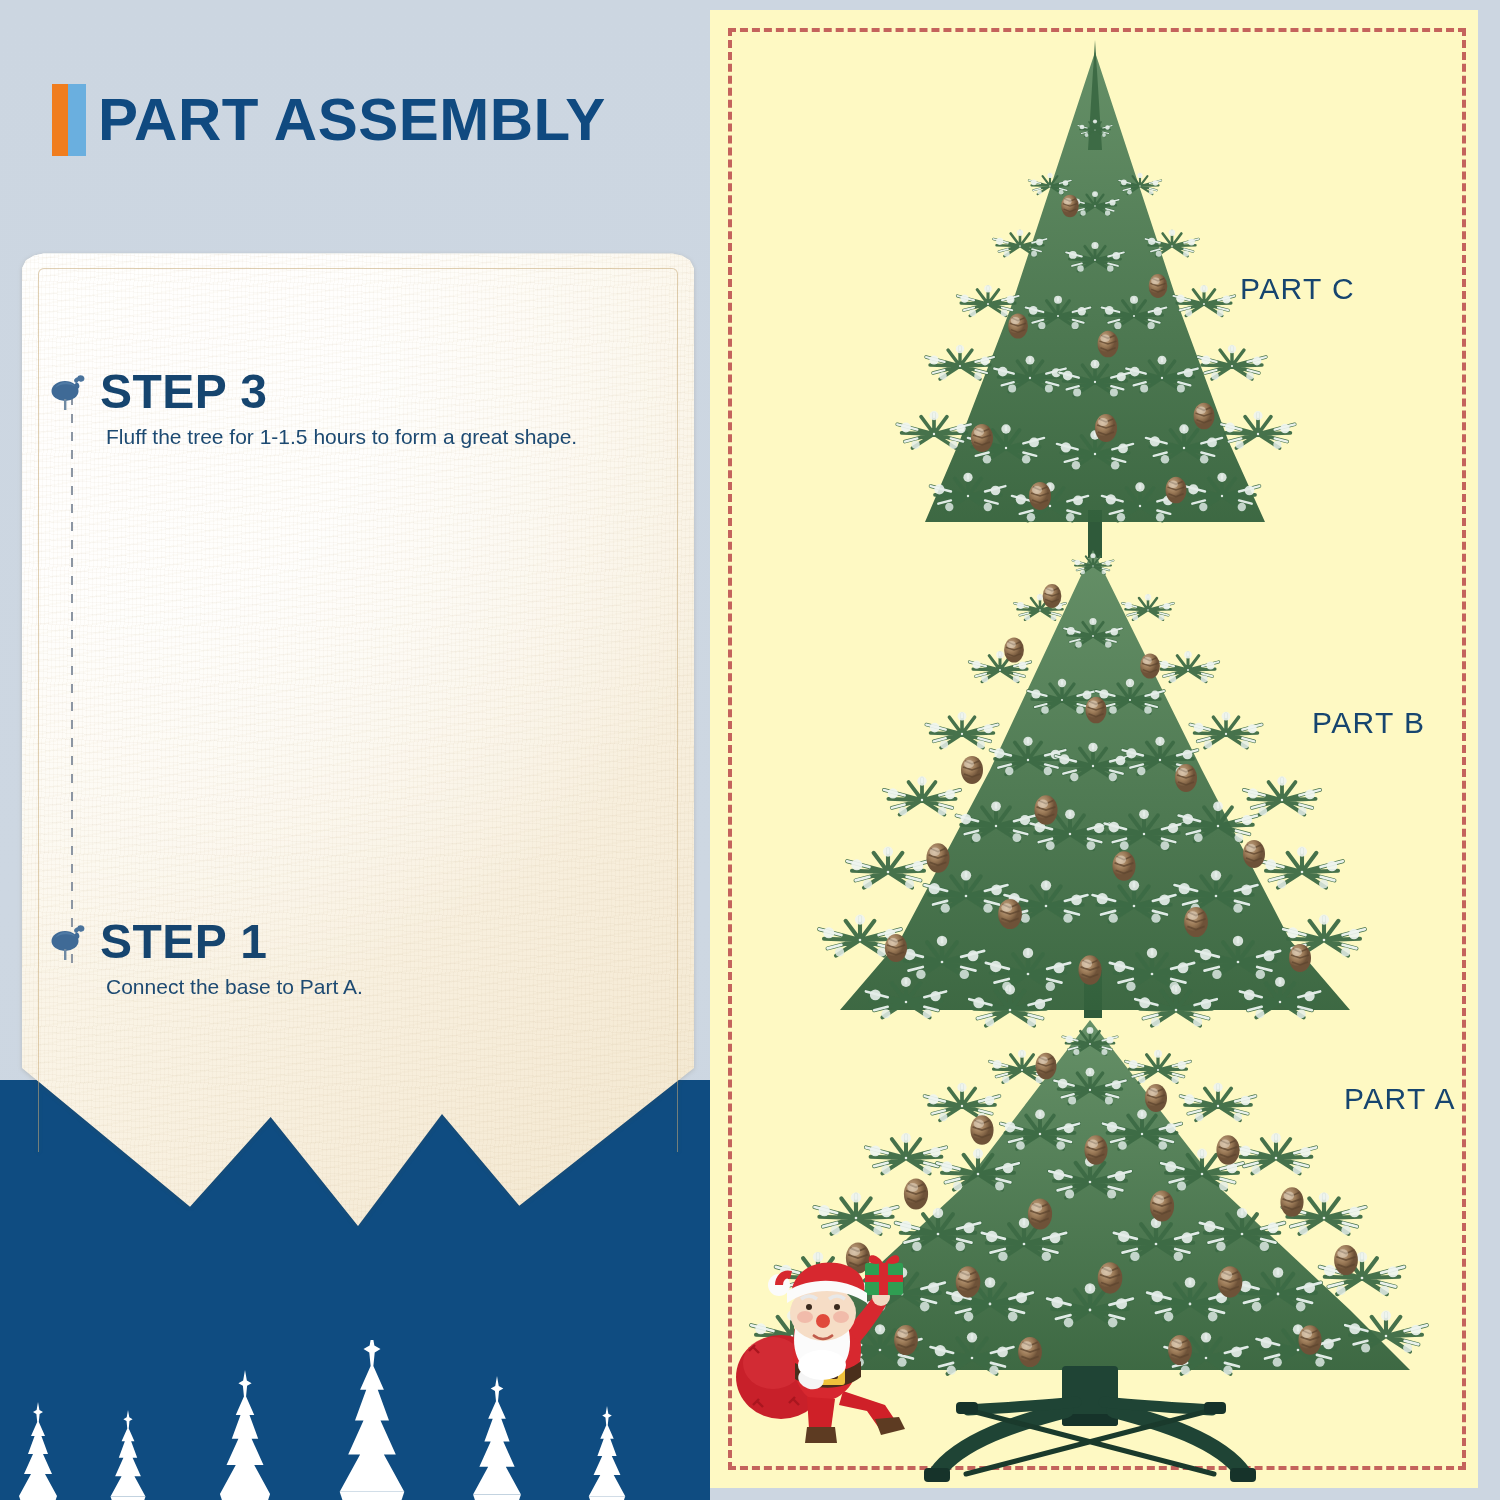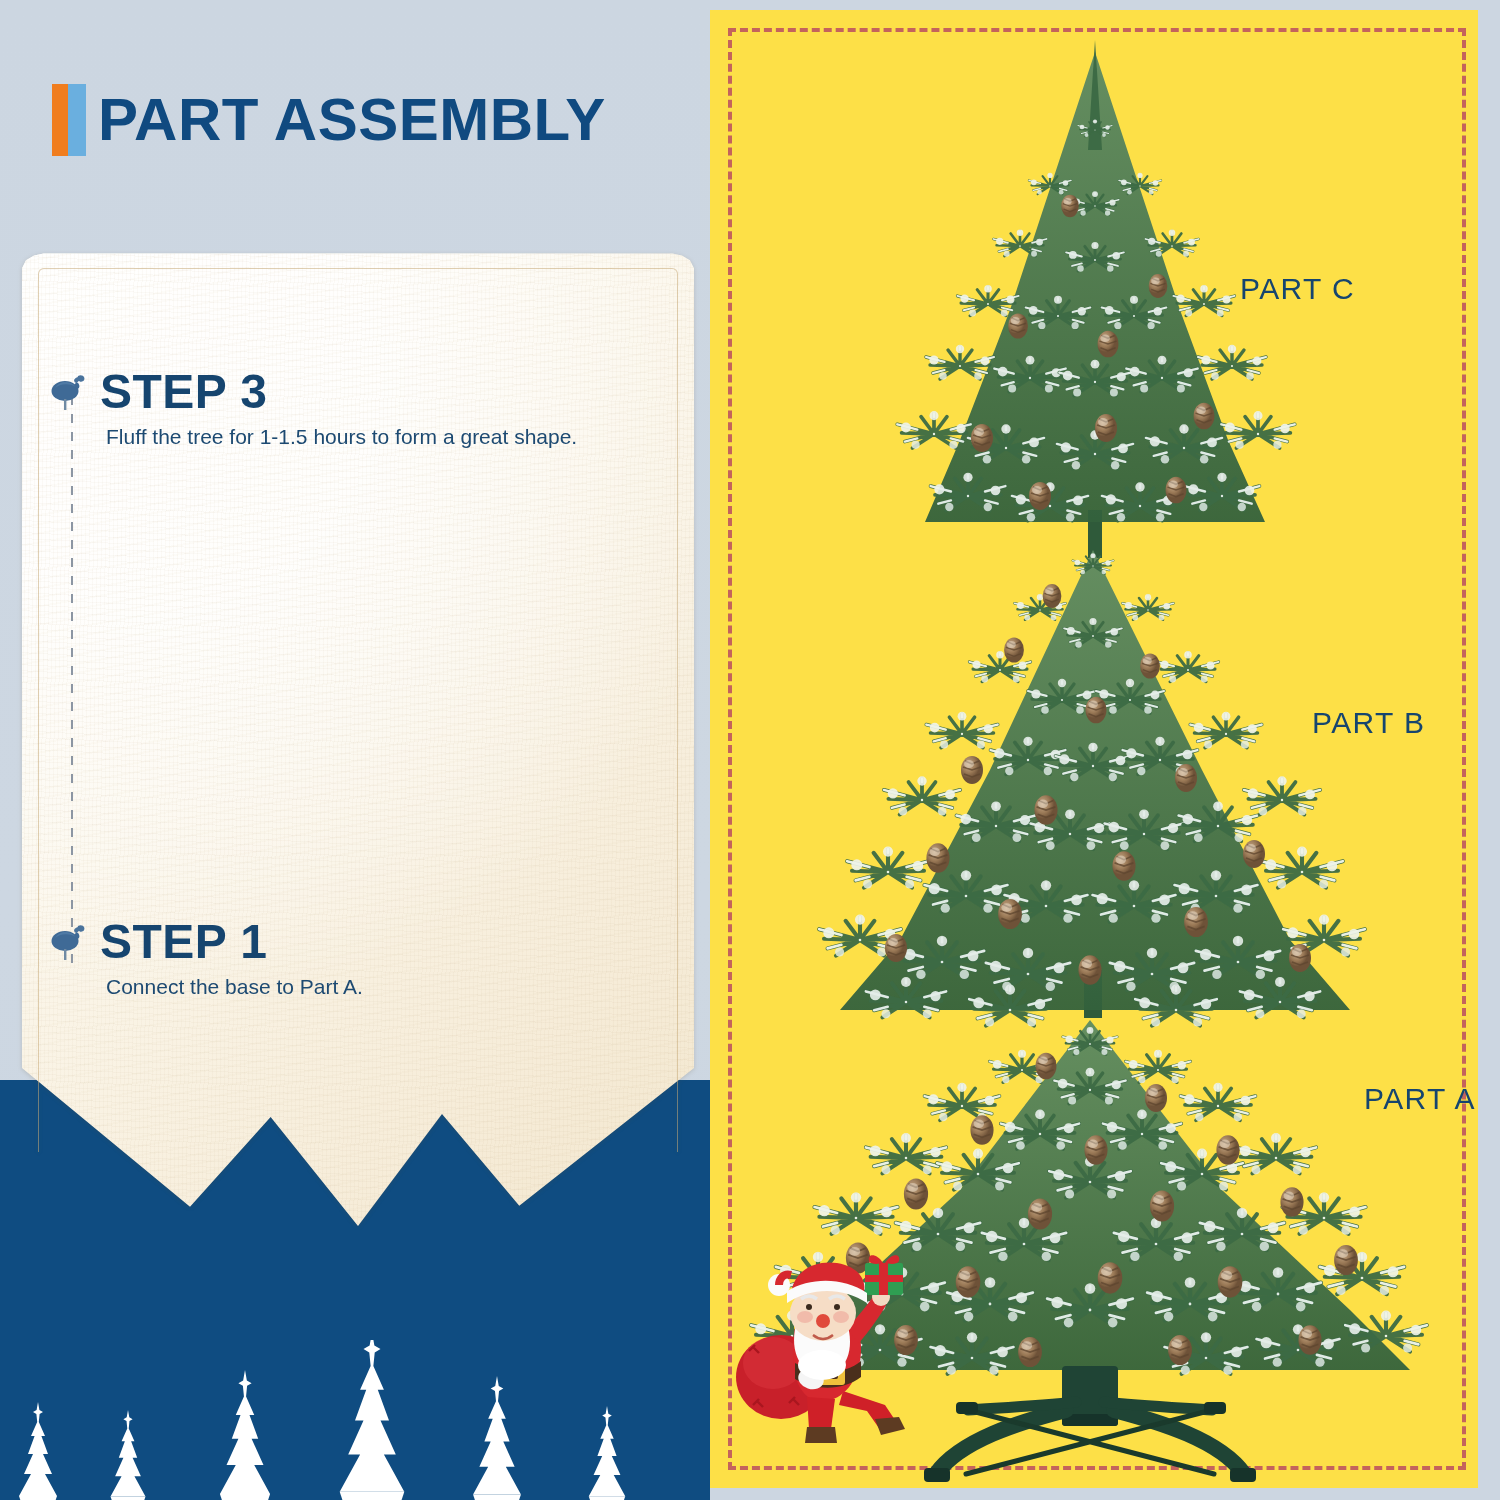--- a/index.html
+++ b/index.html
@@ -92,21 +92,21 @@
     font-family:"Liberation Sans", sans-serif;
     max-width:570px;
   }
 
   
   .silh-trees{position:absolute;left:0;bottom:0;width:710px;height:160px;}
 
   
   .right-panel{
     position:absolute;left:710px;top:10px;width:768px;height:1478px;
-    background:#fde047;
+    background:#fef9c3;
   }
   .dash-frame{
     position:absolute;left:18px;top:18px;right:12px;bottom:18px;
     border:4px dashed #c4635c;
   }
   .part-label{
     position:absolute;
     font-size:30px;line-height:34px;color:#16456f;letter-spacing:1.4px;
     font-family:"Liberation Sans", sans-serif;white-space:nowrap;
   }
@@ -721,16 +721,16 @@
       <path d="M78 84 q10 8 20 0" stroke="#c05a4a" stroke-width="2.4" fill="none"></path>
 
       <path d="M56 44 C58 18 84 6 110 14 C128 20 132 34 128 44 C108 30 78 30 56 44 Z" fill="#d7282f"></path>
       <path d="M52 40 C76 26 108 26 132 42 L132 52 C108 36 76 36 52 52 Z" fill="#fbfbfb"></path>
       <circle cx="44" cy="34" r="11" fill="#fbfbfb"></circle>
       <path d="M56 24 C48 22 44 28 44 34" stroke="#d7282f" stroke-width="8" fill="none"></path>
     </svg>
 
     <div class="part-label" style="left:530px;top:262px;">PART C</div>
     <div class="part-label" style="left:602px;top:696px;">PART B</div>
-    <div class="part-label" style="left:634px;top:1072px;margin-left:20px;">PART A</div>
+    <div class="part-label" style="left:634px;top:1072px;">PART A</div>
   </div>
 
 </div>
 
 </body></html>

